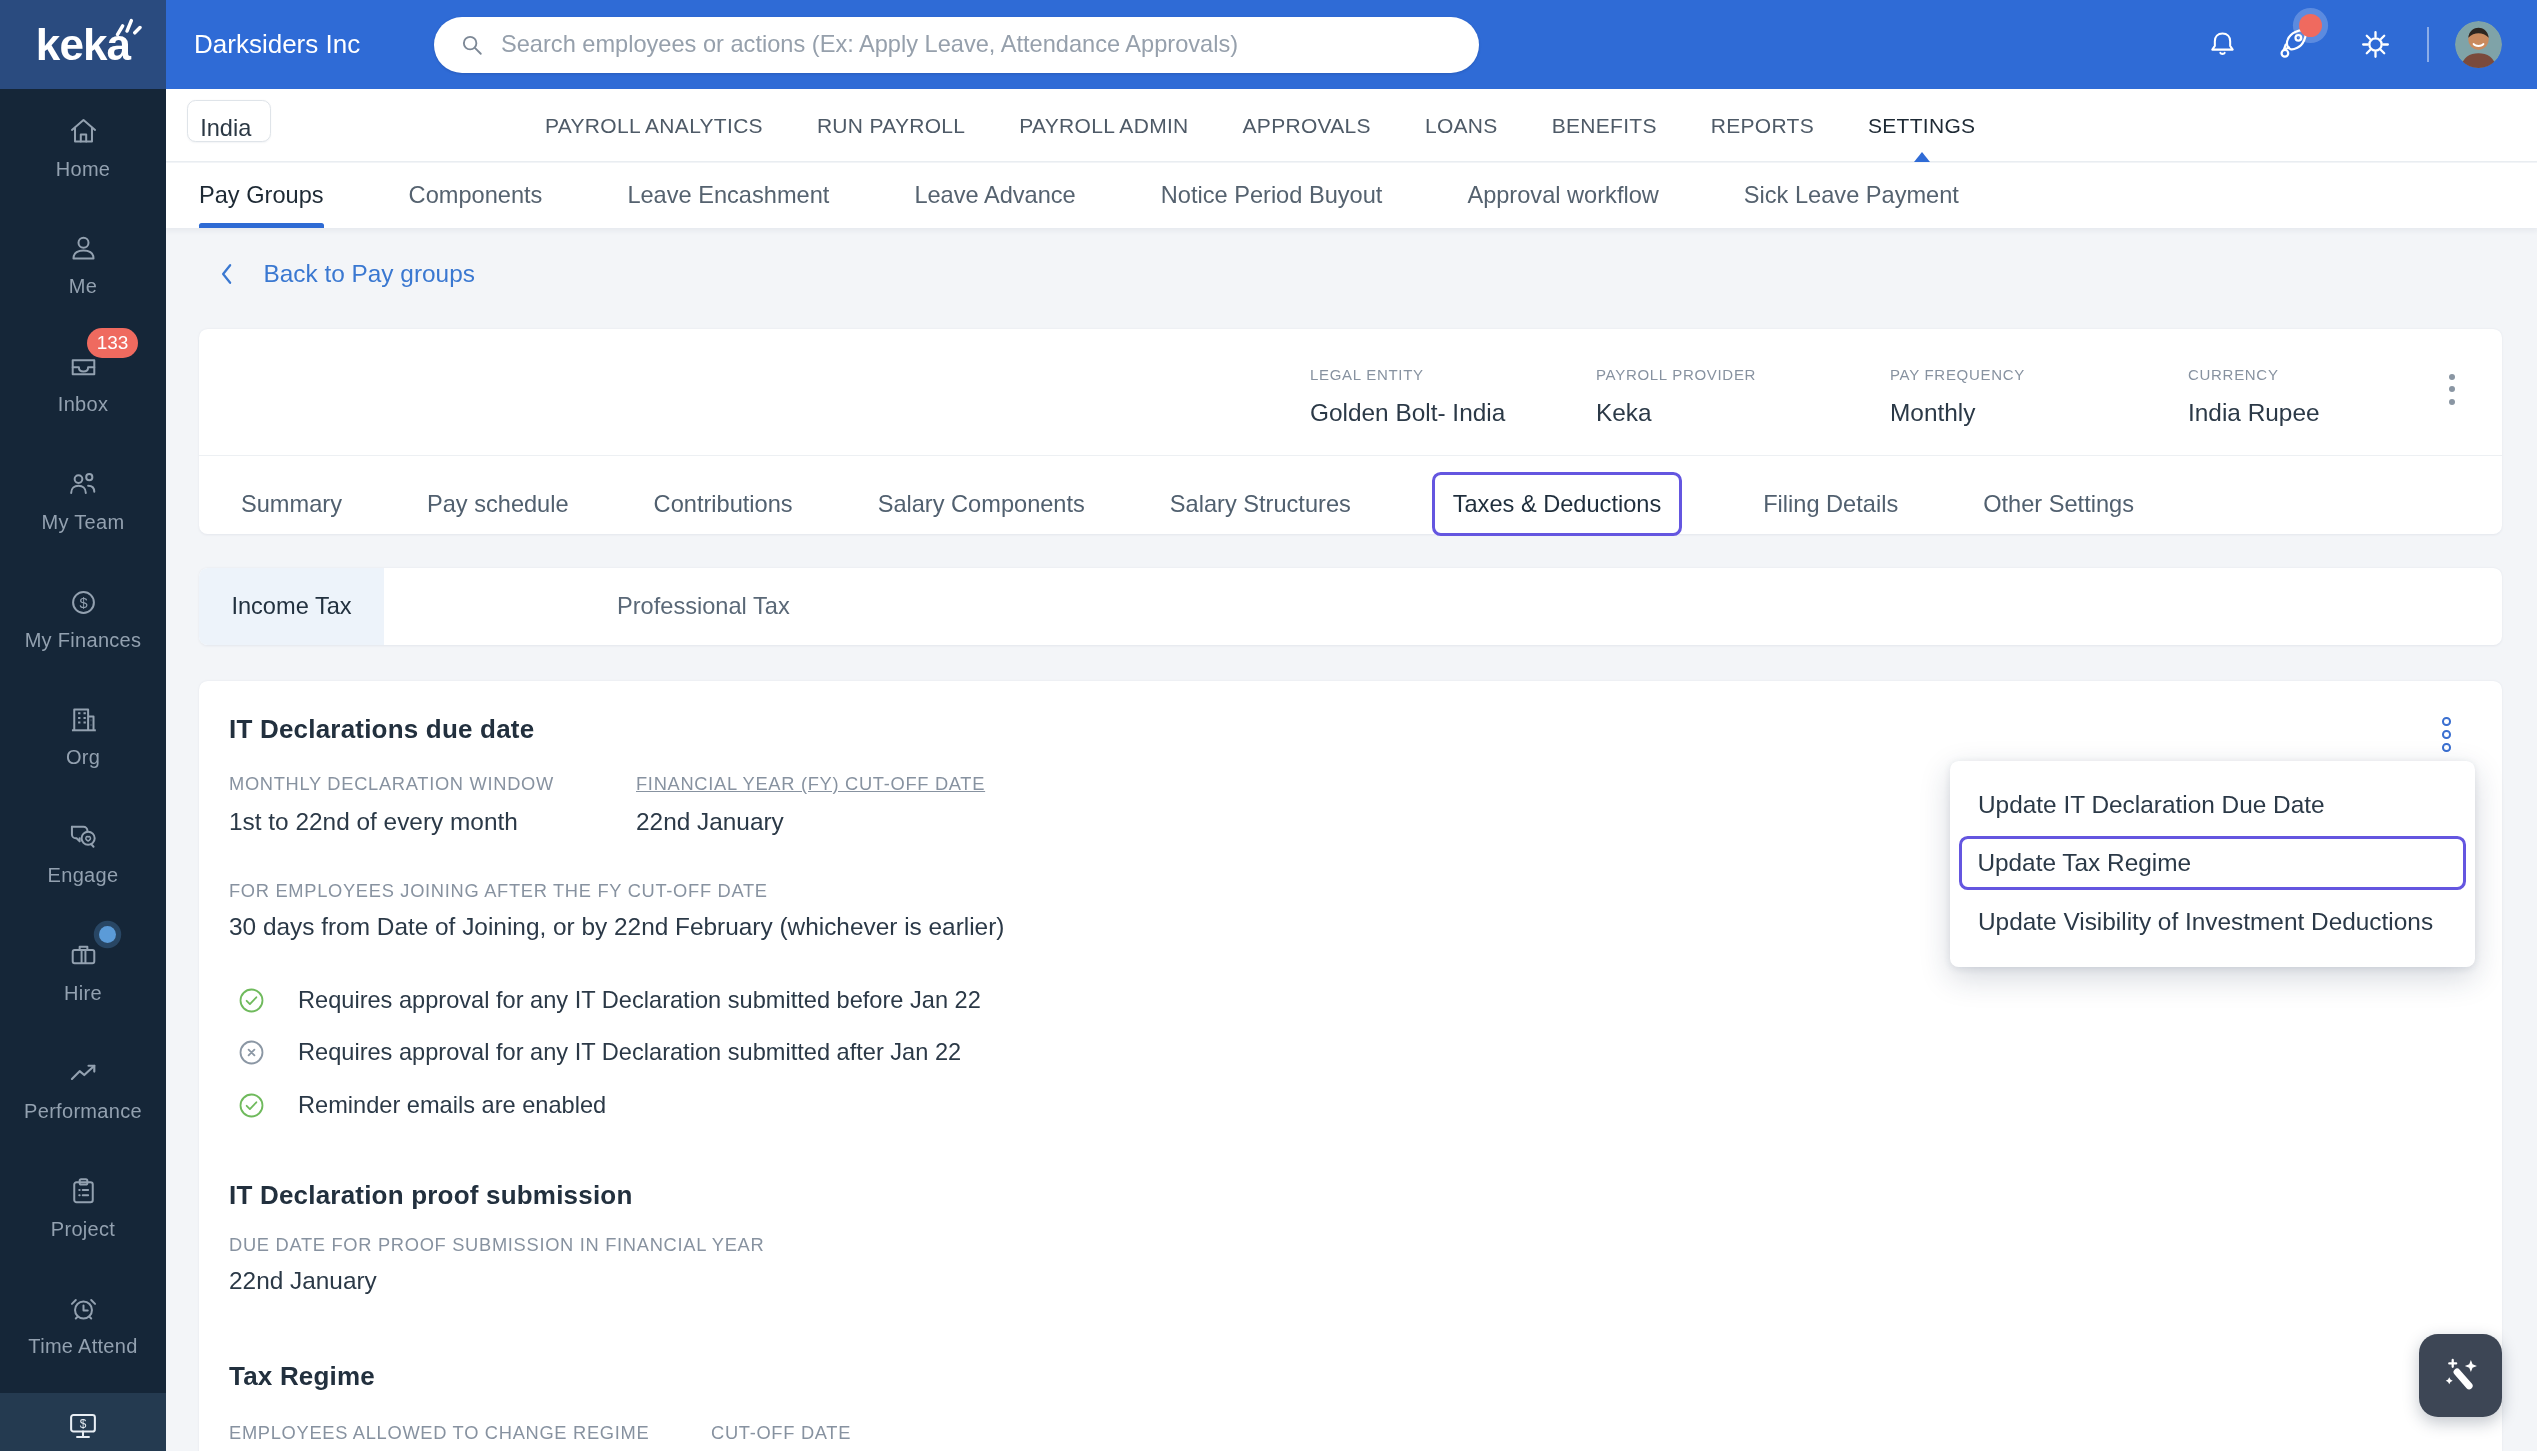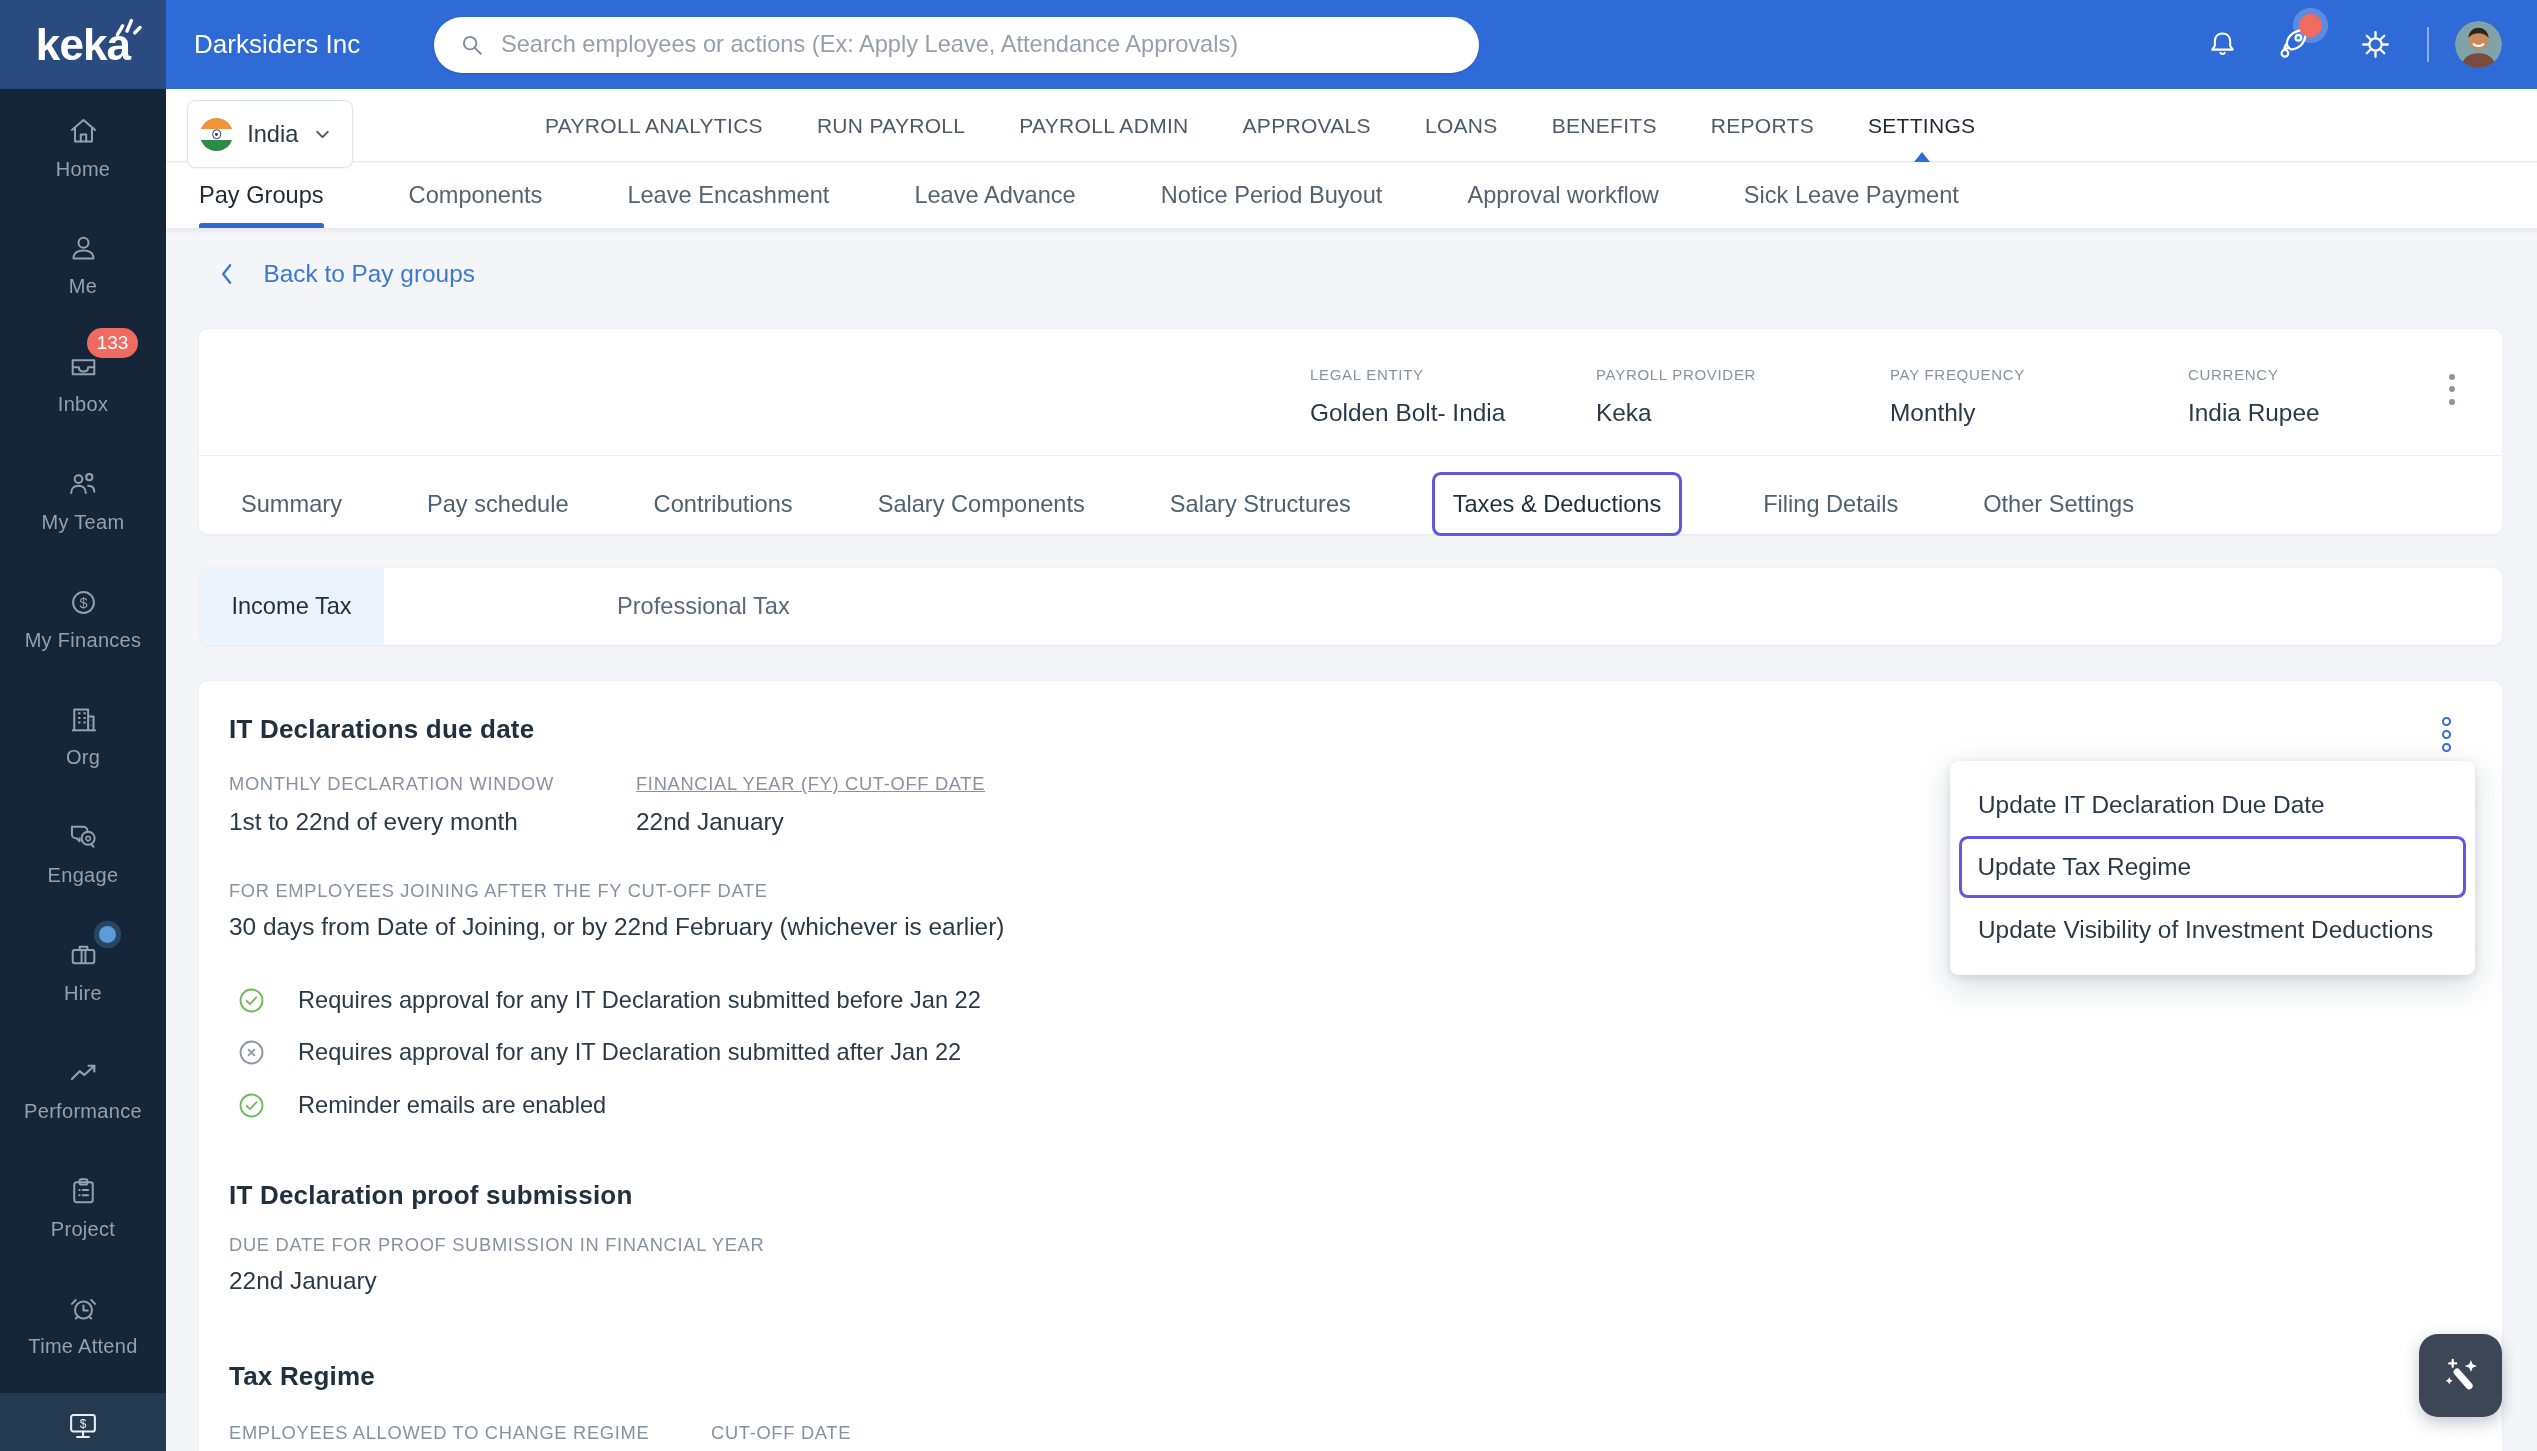--- a/index.html
+++ b/index.html
@@ -23,23 +23,23 @@
   .top-ico { position:absolute; top:0; height:89px; display:flex; align-items:center; color:#fff; cursor:pointer; }
   .ico-bell { left:2205px; } .ico-rocket { left:2275px; } .ico-gear { left:2357px; }
   .rocket-wrap { position:relative; }
   .rocket-dot { position:absolute; right:-8.7px; top:-10.5px; width:23px; height:23px; border-radius:50%;
     background:#ef6a5f; box-shadow:0 0 0 6.1px rgba(255,255,255,.22); }
   .top-divider { position:absolute; left:2427px; top:27px; width:1.7px; height:35px; background:rgba(255,255,255,.45); }
   .avatar { position:absolute; left:2455px; top:21px; width:47px; height:47px; border-radius:50%; overflow:hidden; cursor:pointer; }
   
   .navrow { position:absolute; left:166px; top:89px; width:2372px; height:73px; background:#fff;
     border-bottom:0.9px solid #e9edf1; z-index:25; }
-  .country { position:absolute; left:21px; top:11.3px; height:68px; padding:0 19px 0 12.2px; background:#fff;
+  .country { position:absolute; left:21px; top:11.3px; height:42px; padding:0 19px 0 12.2px; background:#fff;
     border:0.9px solid #dfe4e9; border-radius:8.7px; display:flex; align-items:center; gap:14px; cursor:pointer;
-    box-shadow:0 0.9px 1.7px rgba(20,40,80,.05); }
+    box-shadow:0 0.9px 1.7px rgba(20,40,80,.05);flex-direction:column; }
   .flag { width:33px; height:33px; border-radius:50%; position:relative; overflow:hidden;
     background:linear-gradient(180deg,#f0943a 0 33%,#ffffff 33% 66%,#2e8b46 66% 100%); }
   .chakra { position:absolute; left:50%; top:50%; width:9.6px; height:9.6px; transform:translate(-50%,-50%);
     border:1.7px solid #2b3a8c; border-radius:50%; background:#fff; }
   .chakra::after { content:""; position:absolute; left:50%; top:50%; width:2.6px; height:2.6px; transform:translate(-50%,-50%);
     background:#2b3a8c; border-radius:50%; }
   .country-label { font-size:23.6px; color:#2b3844; }
   .navlist { position:absolute; left:379px; top:0; height:73px; display:flex; align-items:center; gap:54px; }
   .nav-item { font-size:21px; color:#4e5a67; letter-spacing:0.3px; cursor:pointer; height:73px;
     display:flex; align-items:center; position:relative; white-space:nowrap; }
@@ -101,21 +101,21 @@
     align-items:center; cursor:pointer; padding:5.2px; }
   .kebab-blue i { width:8.7px; height:8.7px; border-radius:50%; border:2.6px solid #3a6fd0; background:transparent; }
   .check-row { position:absolute; left:37px; display:flex; align-items:center; gap:31px; }
   .check-row .txt { font-size:23.6px; color:#2b3947; }
   
   .ctxmenu { position:absolute; left:1950px; top:761px; width:525px; background:#fff; border-radius:8.7px;
     box-shadow:0 10.5px 31px rgba(25,45,80,.18), 0 1.7px 7px rgba(25,45,80,.10); padding:12.2px 0 14px; z-index:50; }
   .ctx-item { height:63px; display:flex; align-items:center; padding-left:28px; font-size:24.4px;
     color:#2b3947; cursor:pointer; white-space:nowrap; }
   .annot-menu { margin:0 8.7px; border:3.5px solid #6456e0; border-radius:8.7px; }
-  .annot-menu .ctx-item { height:56px; padding-left:15.7px; }
+  .annot-menu .ctx-item { height:48px; padding-left:15.7px; }
   
   .fab { position:absolute; left:2419px; top:1334px; width:83px; height:83px; border-radius:19px;
     background:#3d4655; display:flex; align-items:center; justify-content:center; cursor:pointer;
     box-shadow:0 5.2px 15.7px rgba(20,35,60,.25); z-index:45; }
 </style>
 </head>
 <body>
 
 <header class="topbar">
   <div class="company">Darksiders Inc</div>

